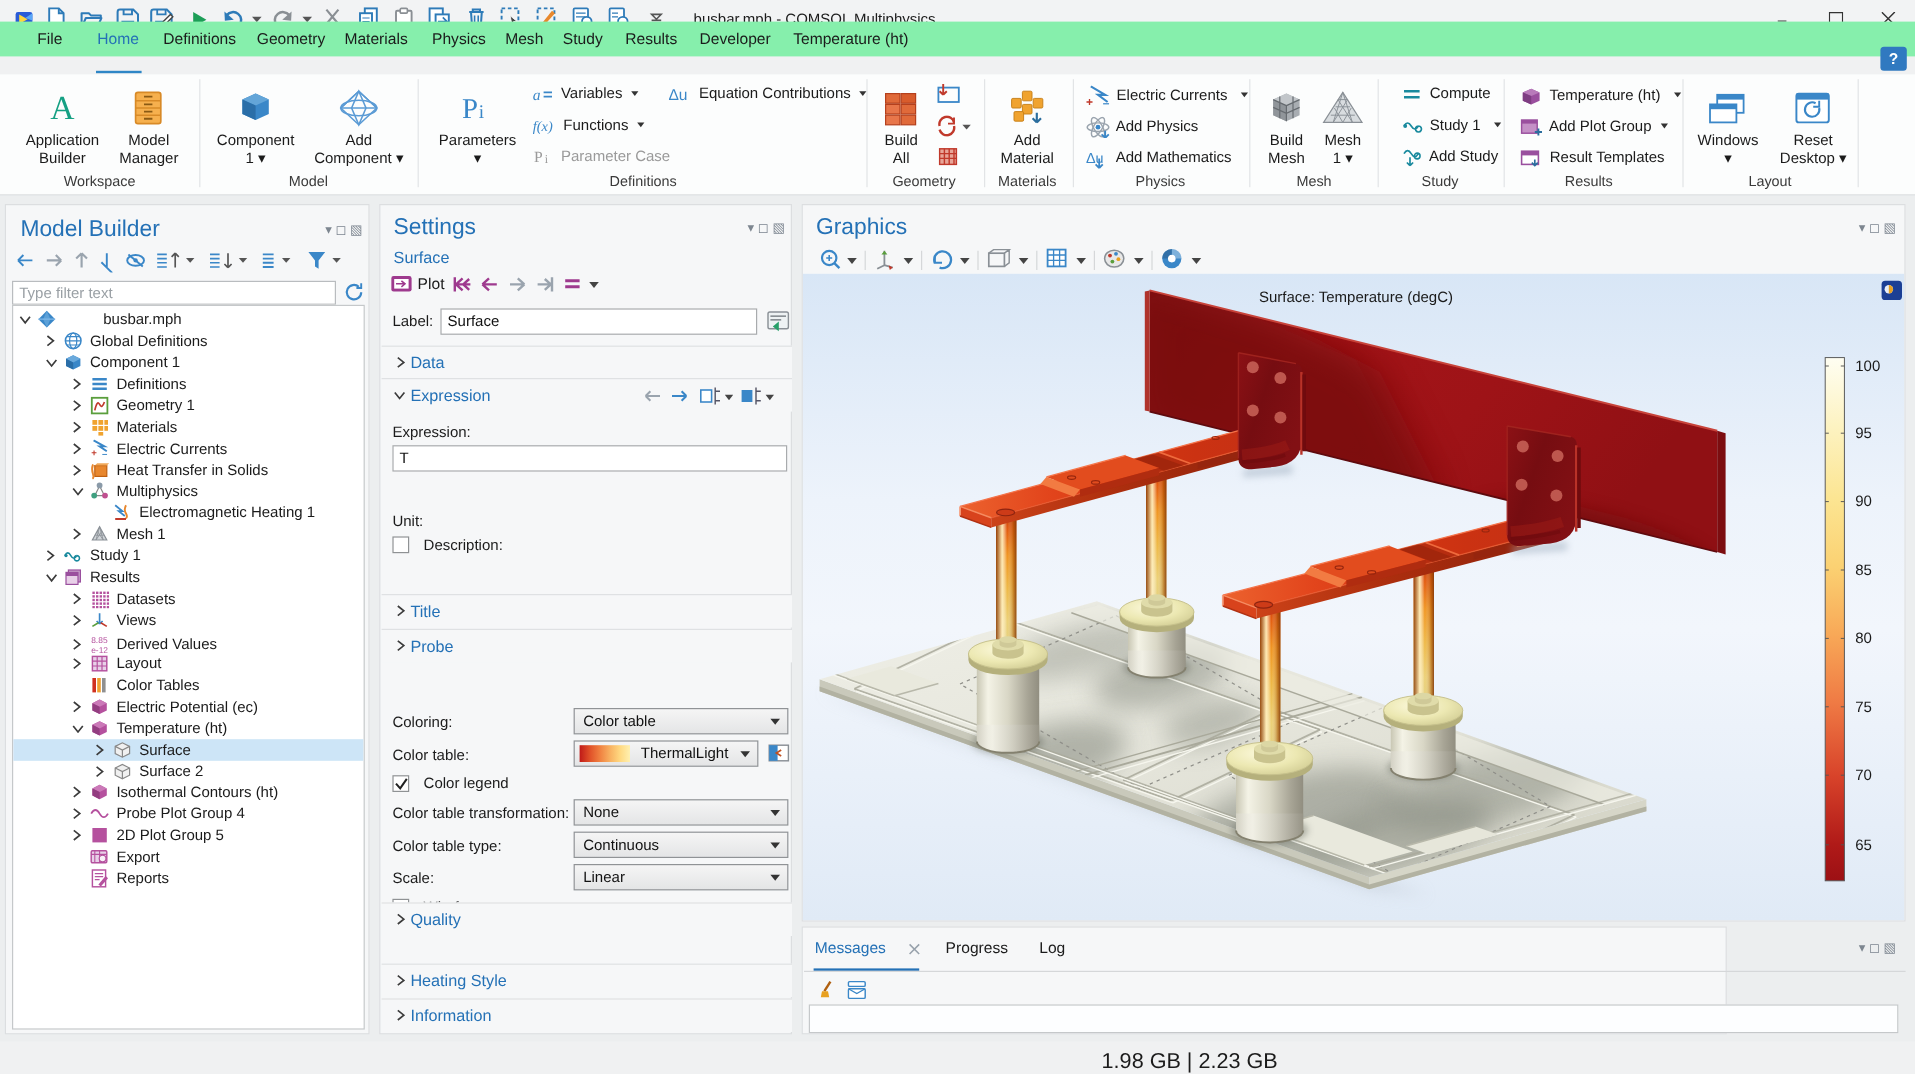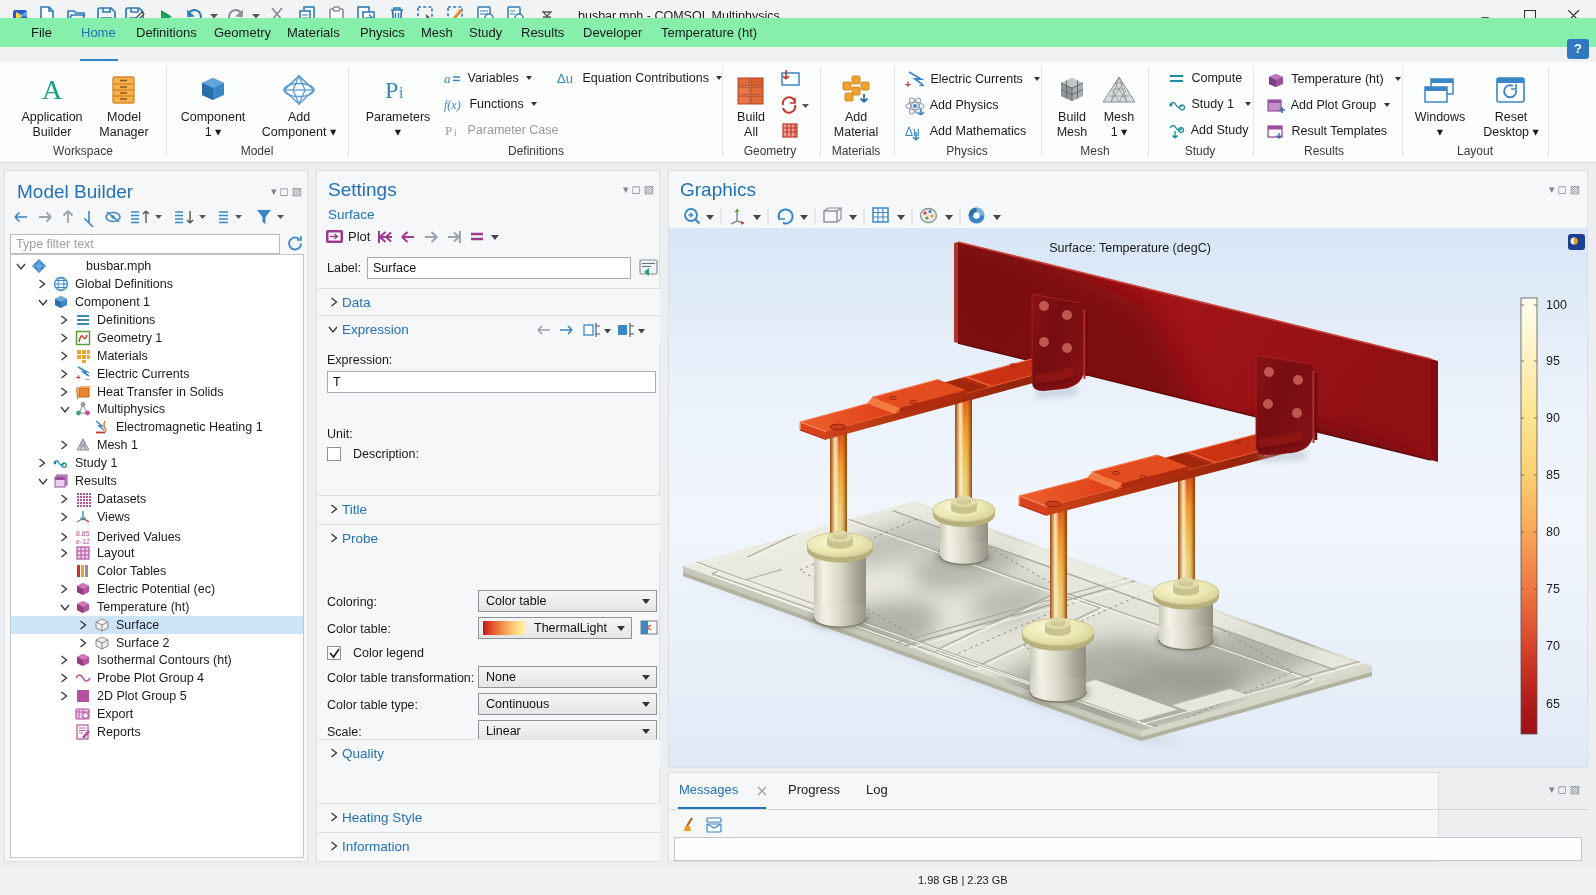--- a/index.html
+++ b/index.html
@@ -36,21 +36,21 @@
 .sect{position:absolute;left:1px;width:342px;border-top:1px solid #dfe1e3;height:28px;background:#f6f7f8;}
 .shead{position:absolute;left:24px;top:6px;font-size:13.5px;color:#2471b6;font-weight:400;}
 .slabel{position:absolute;font-size:12.5px;color:#1b1b1b;}
 .combo{position:absolute;height:22px;border:1px solid #909396;background:linear-gradient(#f5f5f5,#e4e5e6);font-size:12.5px;color:#111;line-height:20px;padding-left:7px;}
 .combo .arr{position:absolute;right:6px;top:8px;width:0;height:0;border-left:4px solid transparent;border-right:4px solid transparent;border-top:5px solid #333;}
 .tinput{position:absolute;height:22px;border:1px solid #a8abad;background:#fff;font-size:12.5px;color:#111;line-height:20px;padding-left:5px;}
 .cb{position:absolute;width:14px;height:14px;border:1px solid #8f9294;background:#fff;}
 #gp{left:668px;top:170px;width:920px;height:598px;}
 #viewport{position:absolute;left:669px;top:228px;width:918px;height:539px;}
 #msg{left:668px;top:772px;width:771px;height:90px;}
-#status{position:absolute;left:0;top:868px;width:1596px;height:27px;background:#f0f1f2;font-size:11px;color:#1b1b1b;}
+#status{position:absolute;left:0;top:868px;width:1596px;height:27px;background:#f0f1f2;font-size:18px;color:#1b1b1b;}
 svg{display:block;}
 .icx{display:inline-block;vertical-align:middle;}
 </style></head>
 <body>
 <div id="app">
 <div id="titlebar">
 <svg class="abs" style="left:0;top:0" width="580" height="33">
 <g transform="translate(13,9)">
           <rect x="0" y="1" width="14" height="12" rx="2" fill="#2a5bd7"></rect>
           <path d="M3 3 L10 7 L3 11 Z" fill="#ffd43b"></path>
@@ -839,21 +839,21 @@
         </svg>
         <div class="slabel" style="left:36px;top:475px;">Color legend</div>
         <div class="slabel" style="left:10px;top:500px;">Color table transformation:</div>
         <div class="combo" style="left:161px;top:495px;width:179px;">None<span class="arr"></span></div>
         <div class="slabel" style="left:10px;top:527px;">Color table type:</div>
         <div class="combo" style="left:161px;top:522px;width:179px;">Continuous<span class="arr"></span></div>
         <div class="slabel" style="left:10px;top:554px;">Scale:</div>
         <div class="combo" style="left:161px;top:549px;width:179px;">Linear<span class="arr"></span></div>
         <div class="cb" style="left:10px;top:578px;"></div>
         <div class="slabel" style="left:36px;top:578px;">Wireframe</div>
-        <div class="sect" style="top:568px;">
+        <div class="sect" style="top:581px;">
           <svg class="abs" style="left:12px;top:8px" width="8" height="10">
             <path d="M1.5 1 L6.5 5 L1.5 9" fill="none" stroke="#3c3c3c" stroke-width="1.4"></path>
           </svg>
           <div class="shead">Quality</div>
         </div>
         <div class="sect" style="top:632px;">
           <svg class="abs" style="left:12px;top:8px" width="8" height="10">
             <path d="M1.5 1 L6.5 5 L1.5 9" fill="none" stroke="#3c3c3c" stroke-width="1.4"></path>
           </svg>
           <div class="shead">Heating Style</div>

